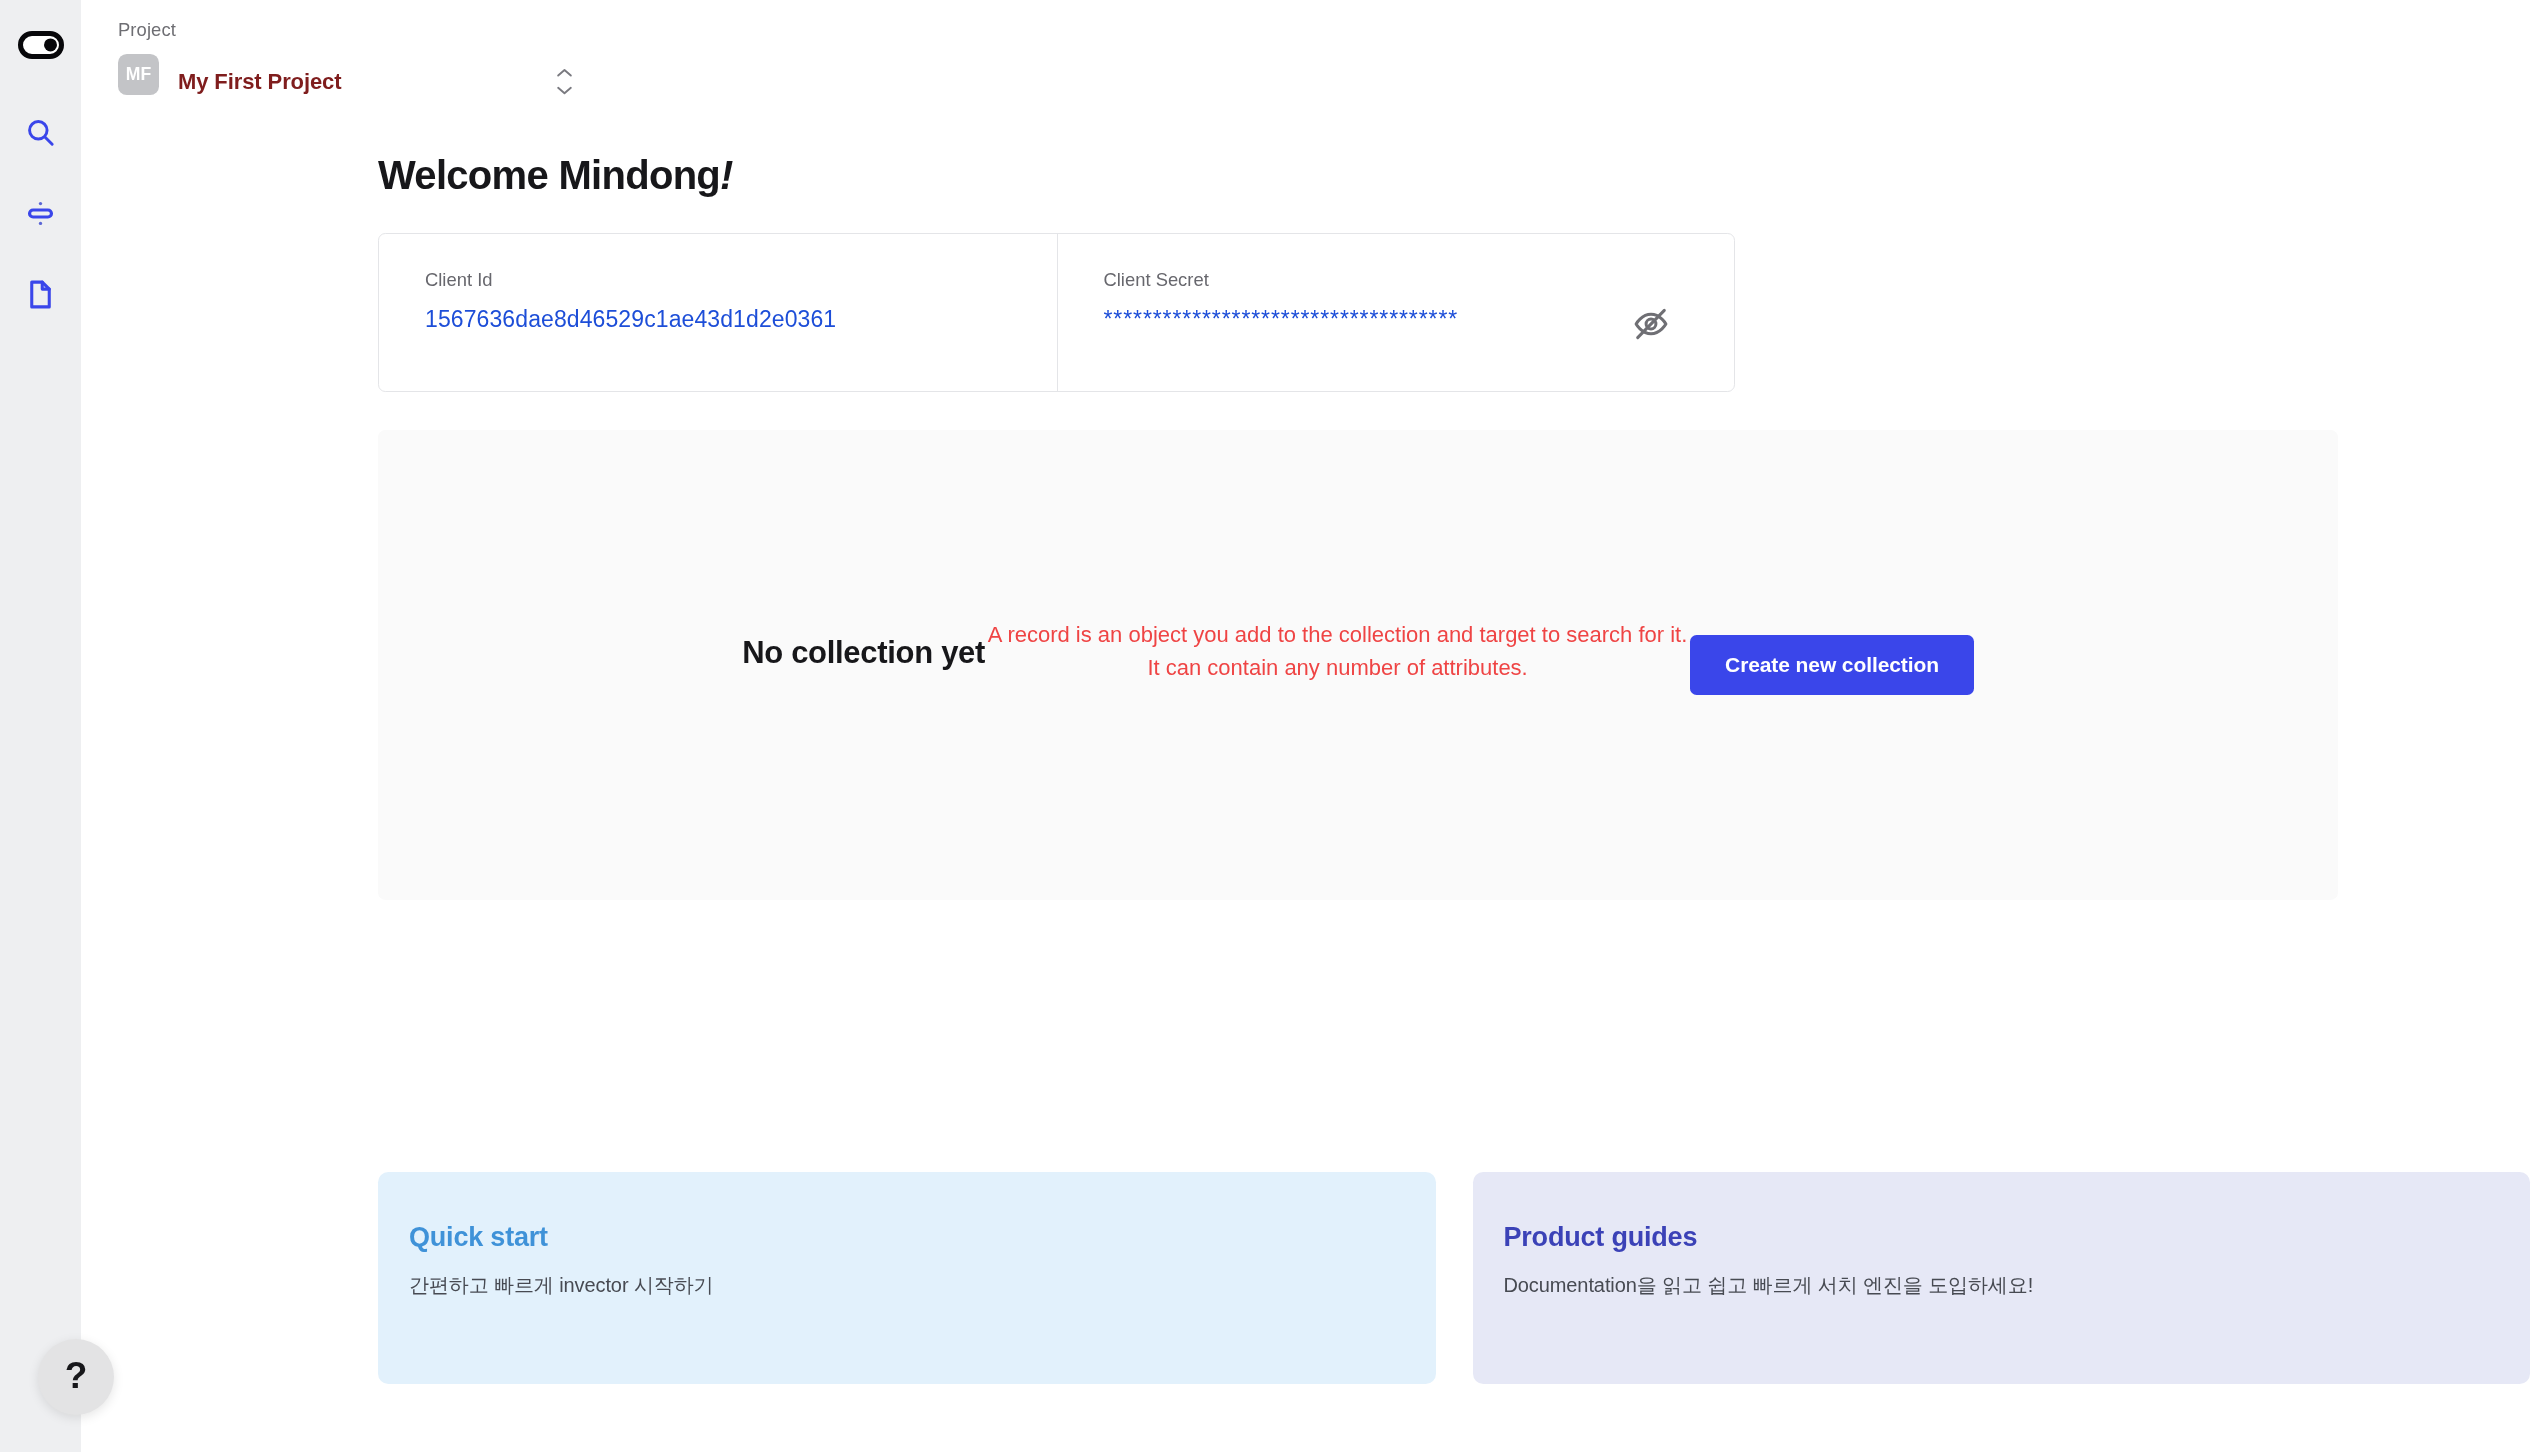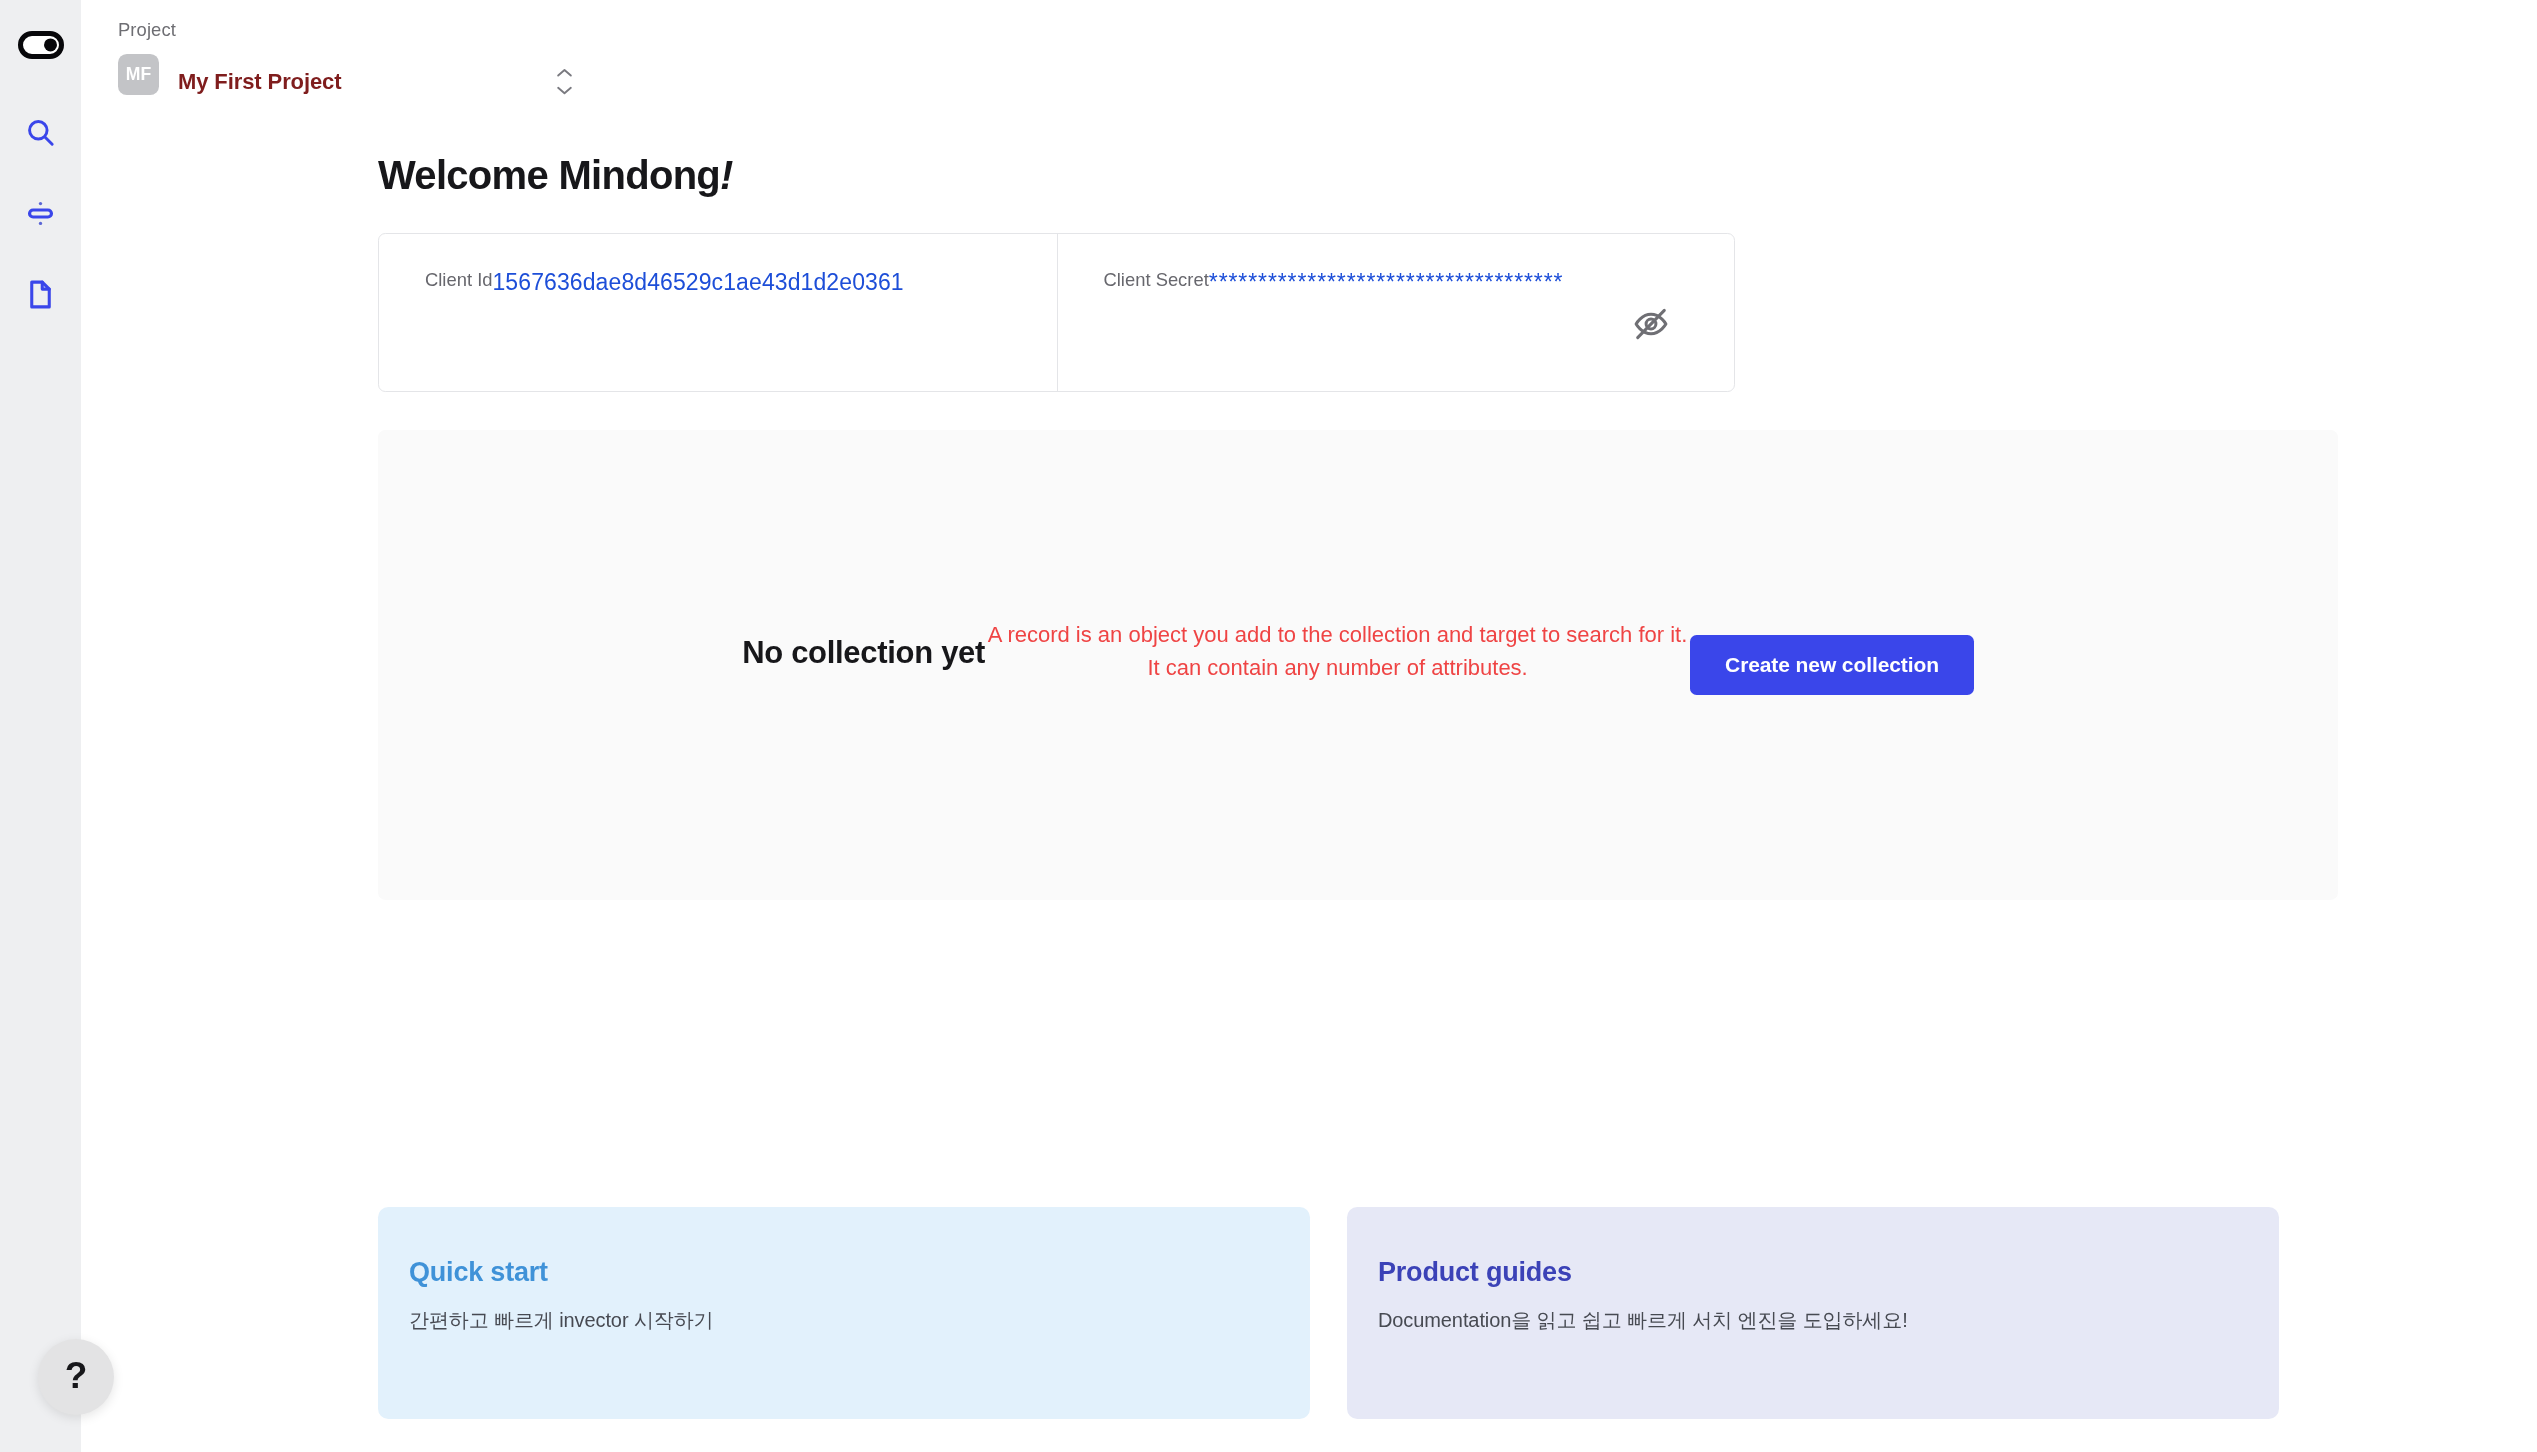--- a/index.html
+++ b/index.html
@@ -196,20 +196,21 @@
     display: flex;
     background: #ffffff;
     overflow: hidden;
   }
 
   .cred-field {
     flex: 1 1 50%;
     padding: 35px 0 0 46px;
     position: relative;
     display: flex;
+    flex-direction: column;
     justify-content: flex-start;
   }
   .cred-field + .cred-field {
     border-left: 1.5px solid #e4e5e8;
   }
 
   .cred-label {
     font-size: 18.4px;
     color: #67676d;
     margin-bottom: 14.7px;
@@ -279,22 +280,22 @@
     font-weight: 700;
     letter-spacing: -0.1px;
     padding: 17.6px 35px;
     cursor: pointer;
   }
 
   
   .promo-row {
     position: absolute;
     left: 297px;
-    top: 1207px;
-    width: 1901px;
+    top: 1172px;
+    width: 2152px;
     display: flex;
     gap: 37px;
   }
 
   .promo-card {
     flex: 1 1 0;
     height: 212px;
     border-radius: 10.3px;
     padding: 50px 0 0 31px;
     cursor: pointer;

